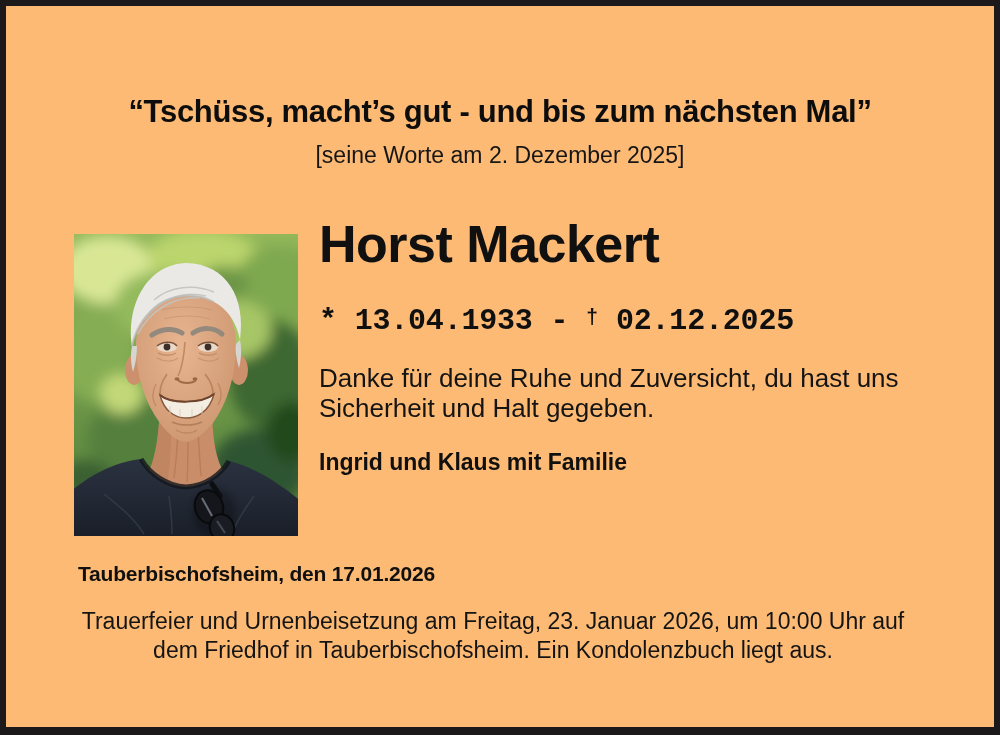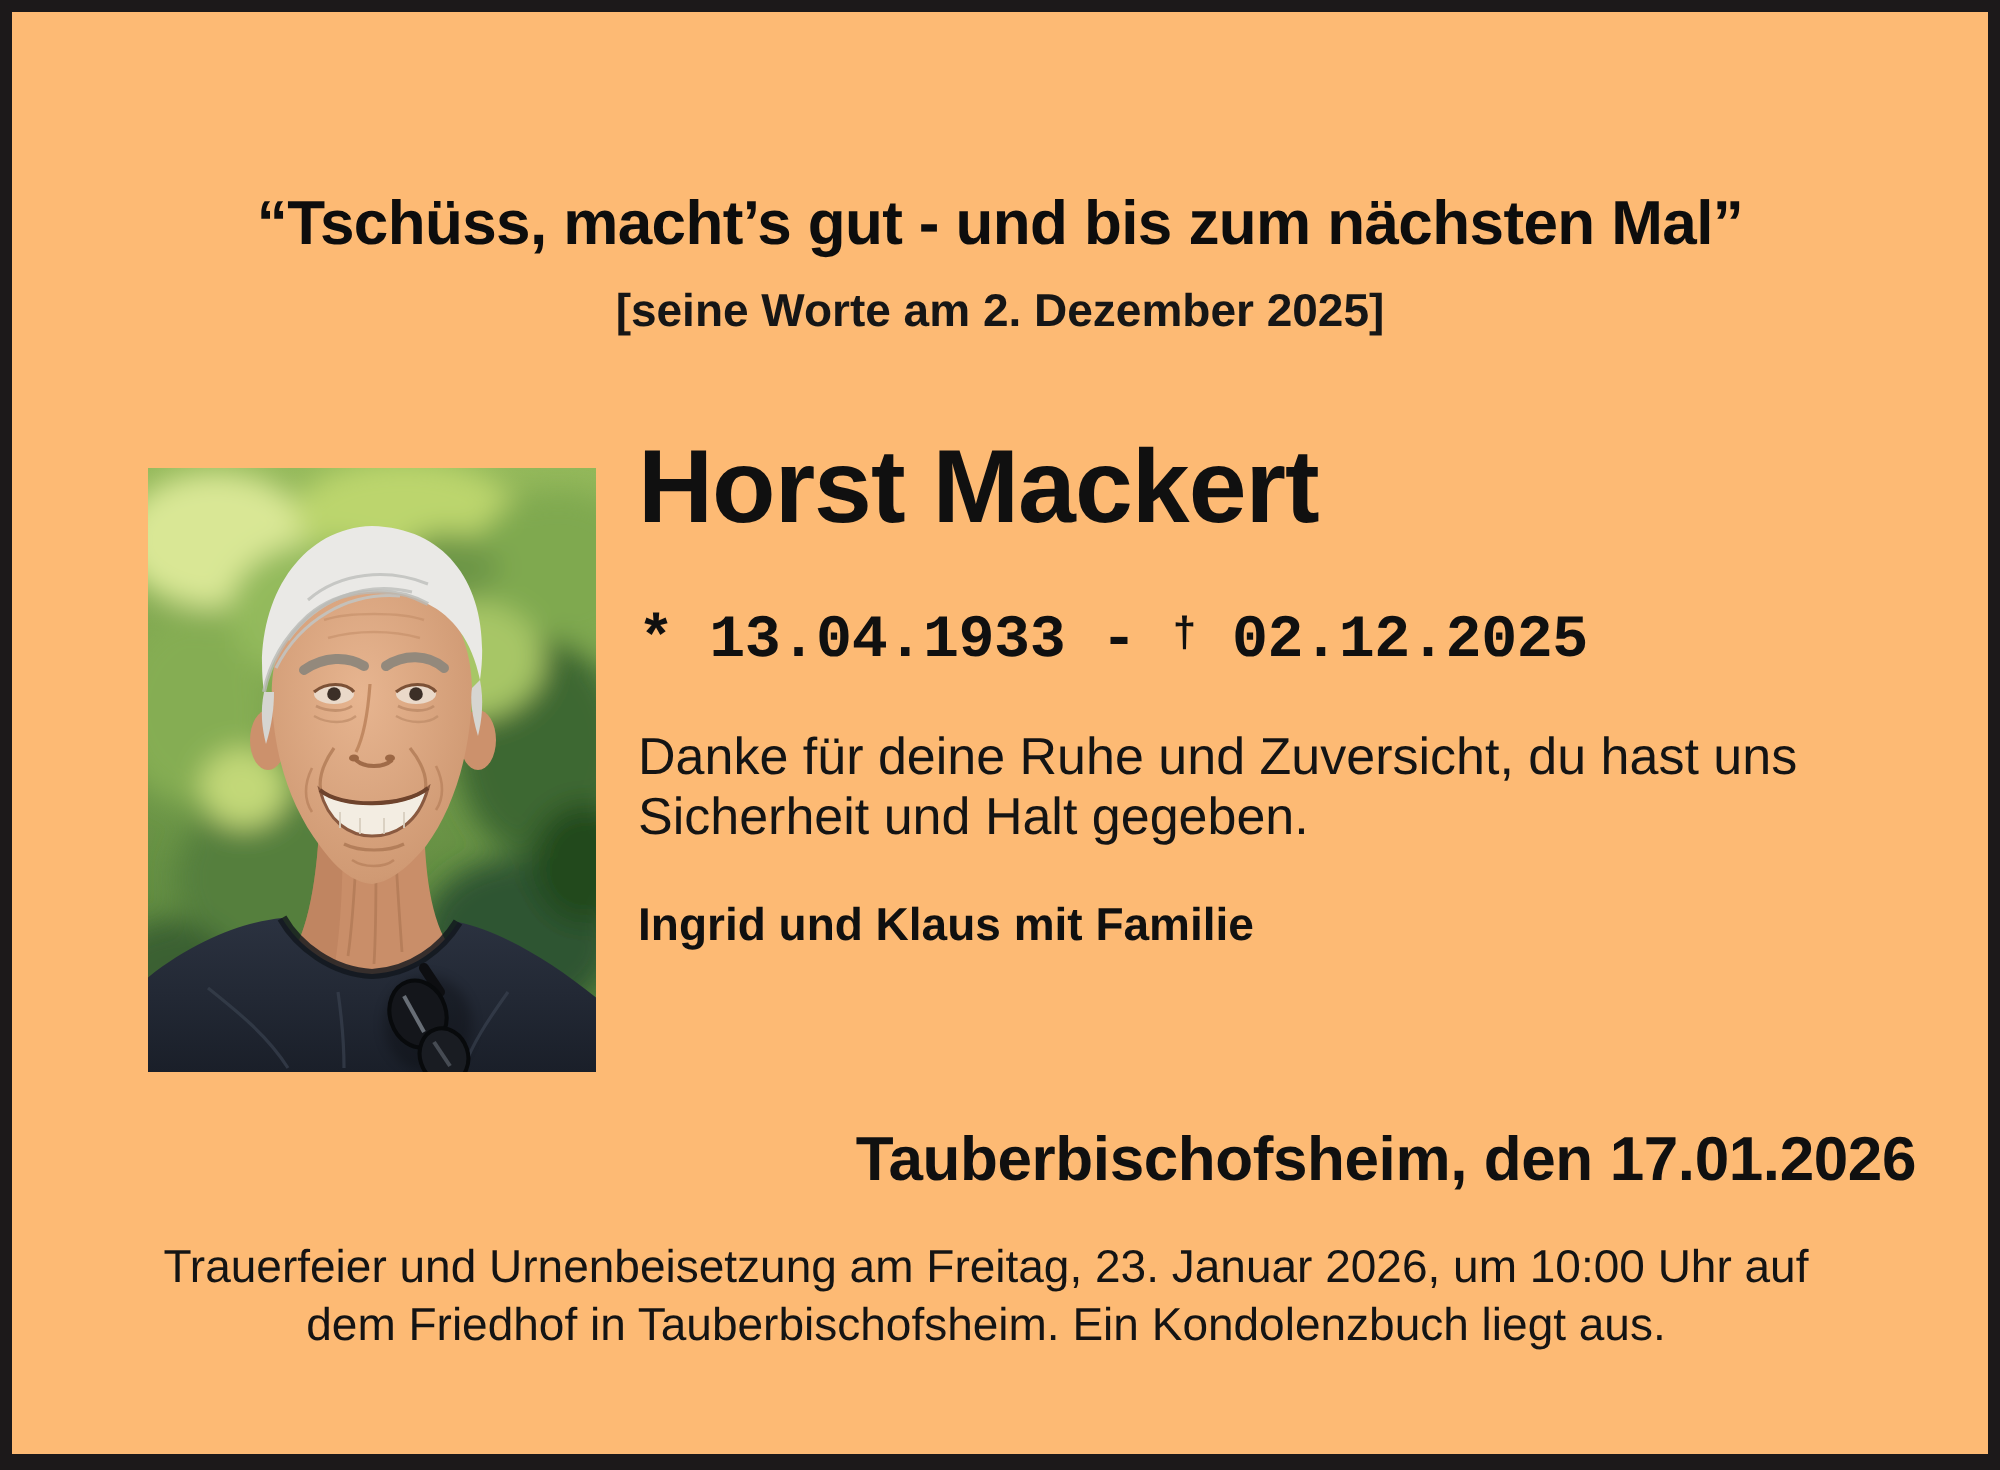--- a/index.html
+++ b/index.html
@@ -23,21 +23,21 @@
   .headline {
     margin: 0;
     font-size: 31px;
     font-weight: bold;
     letter-spacing: -0.3px;
     color: #0d0d0d;
   }
   .attribution {
     margin: 12px 0 0 0;
     font-size: 23px;
-    font-weight: bold;
+    font-weight: normal;
     color: #161616;
   }
   .photo {
     position: absolute;
     left: 68px; top: 228px;
     width: 224px; height: 302px;
     overflow: hidden;
   }
   .photo svg { display: block; }
   .main-block {
@@ -76,24 +76,23 @@
     font-weight: bold;
   }
   .mourner + .mourner { margin-top: 13px; }
   .footer-block {
     position: absolute;
     left: 72px; top: 556px;
     width: 880px;
   }
   .place-date {
     margin: 0;
-    font-size: 31px;
+    font-size: 21px;
     font-weight: bold;
     letter-spacing: -0.2px;
-    text-align: right;
   }
   .funeral-info {
     margin: 21px 0 0 0;
     font-size: 23px;
     line-height: 29px;
     max-width: 830px;
     color: #141414;
     text-align: center;
   }
 </style>

